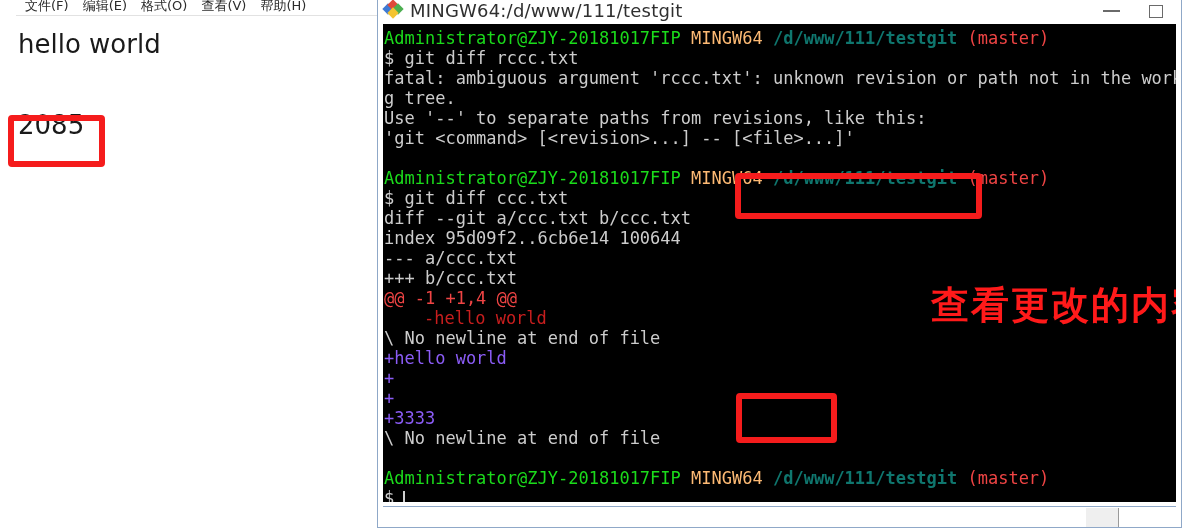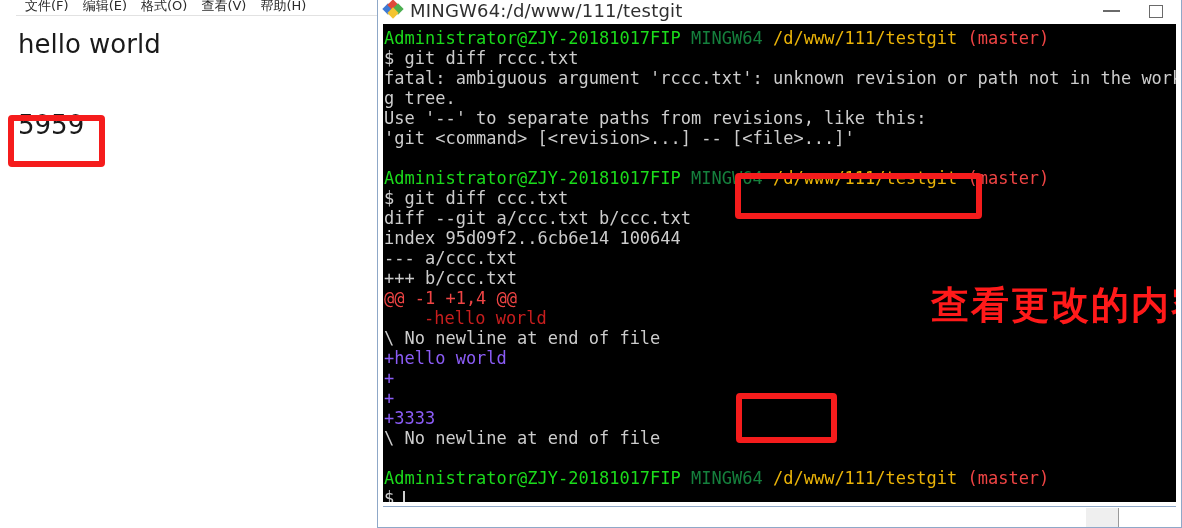--- a/index.html
+++ b/index.html
@@ -181,22 +181,22 @@
   }
   .tline {
     height: 20px;
     line-height: 20px;
     white-space: pre;
     font-family: "DejaVu Sans Mono", monospace;
     font-size: 17px;
   }
   .c-white  { color: #cccccc; }
   .c-green  { color: #1bdb1b; text-align: right; }
-  .c-magenta{ color: #15803d; }
-  .c-yellow { color: #eab308; }
+  .c-magenta{ color: #fdba74; }
+  .c-yellow { color: #0f766e; font-weight: bold; }
   .c-cyan   { color: #ef4444; }
   .c-red    { color: #c81e1e; padding-left: 40px; }
   .c-gitgreen { color: #8b5cf6; }
   #term-cursor {
     display: inline-block;
     width: 2px;
     height: 15px;
     background: #d0d0d0;
     vertical-align: -2px;
     margin-left: 9px;
@@ -268,21 +268,21 @@
     <div id="notepad-menubar">
       <span class="menu-item">文件(F)</span>
       <span class="menu-item">编辑(E)</span>
       <span class="menu-item">格式(O)</span>
       <span class="menu-item">查看(V)</span>
       <span class="menu-item">帮助(H)</span>
     </div>
 
     <div id="notepad-body">
       <div id="notepad-line1">hello world</div>
-      <div id="notepad-line2">5959</div>
+      <div id="notepad-line2">2085</div>
       <div id="anno-box-3333"></div>
     </div>
 
   </div>
 
   <div id="term-window">
 
     <div id="term-titlebar">
       <div id="term-icon">
         <span class="dia blue"></span>

